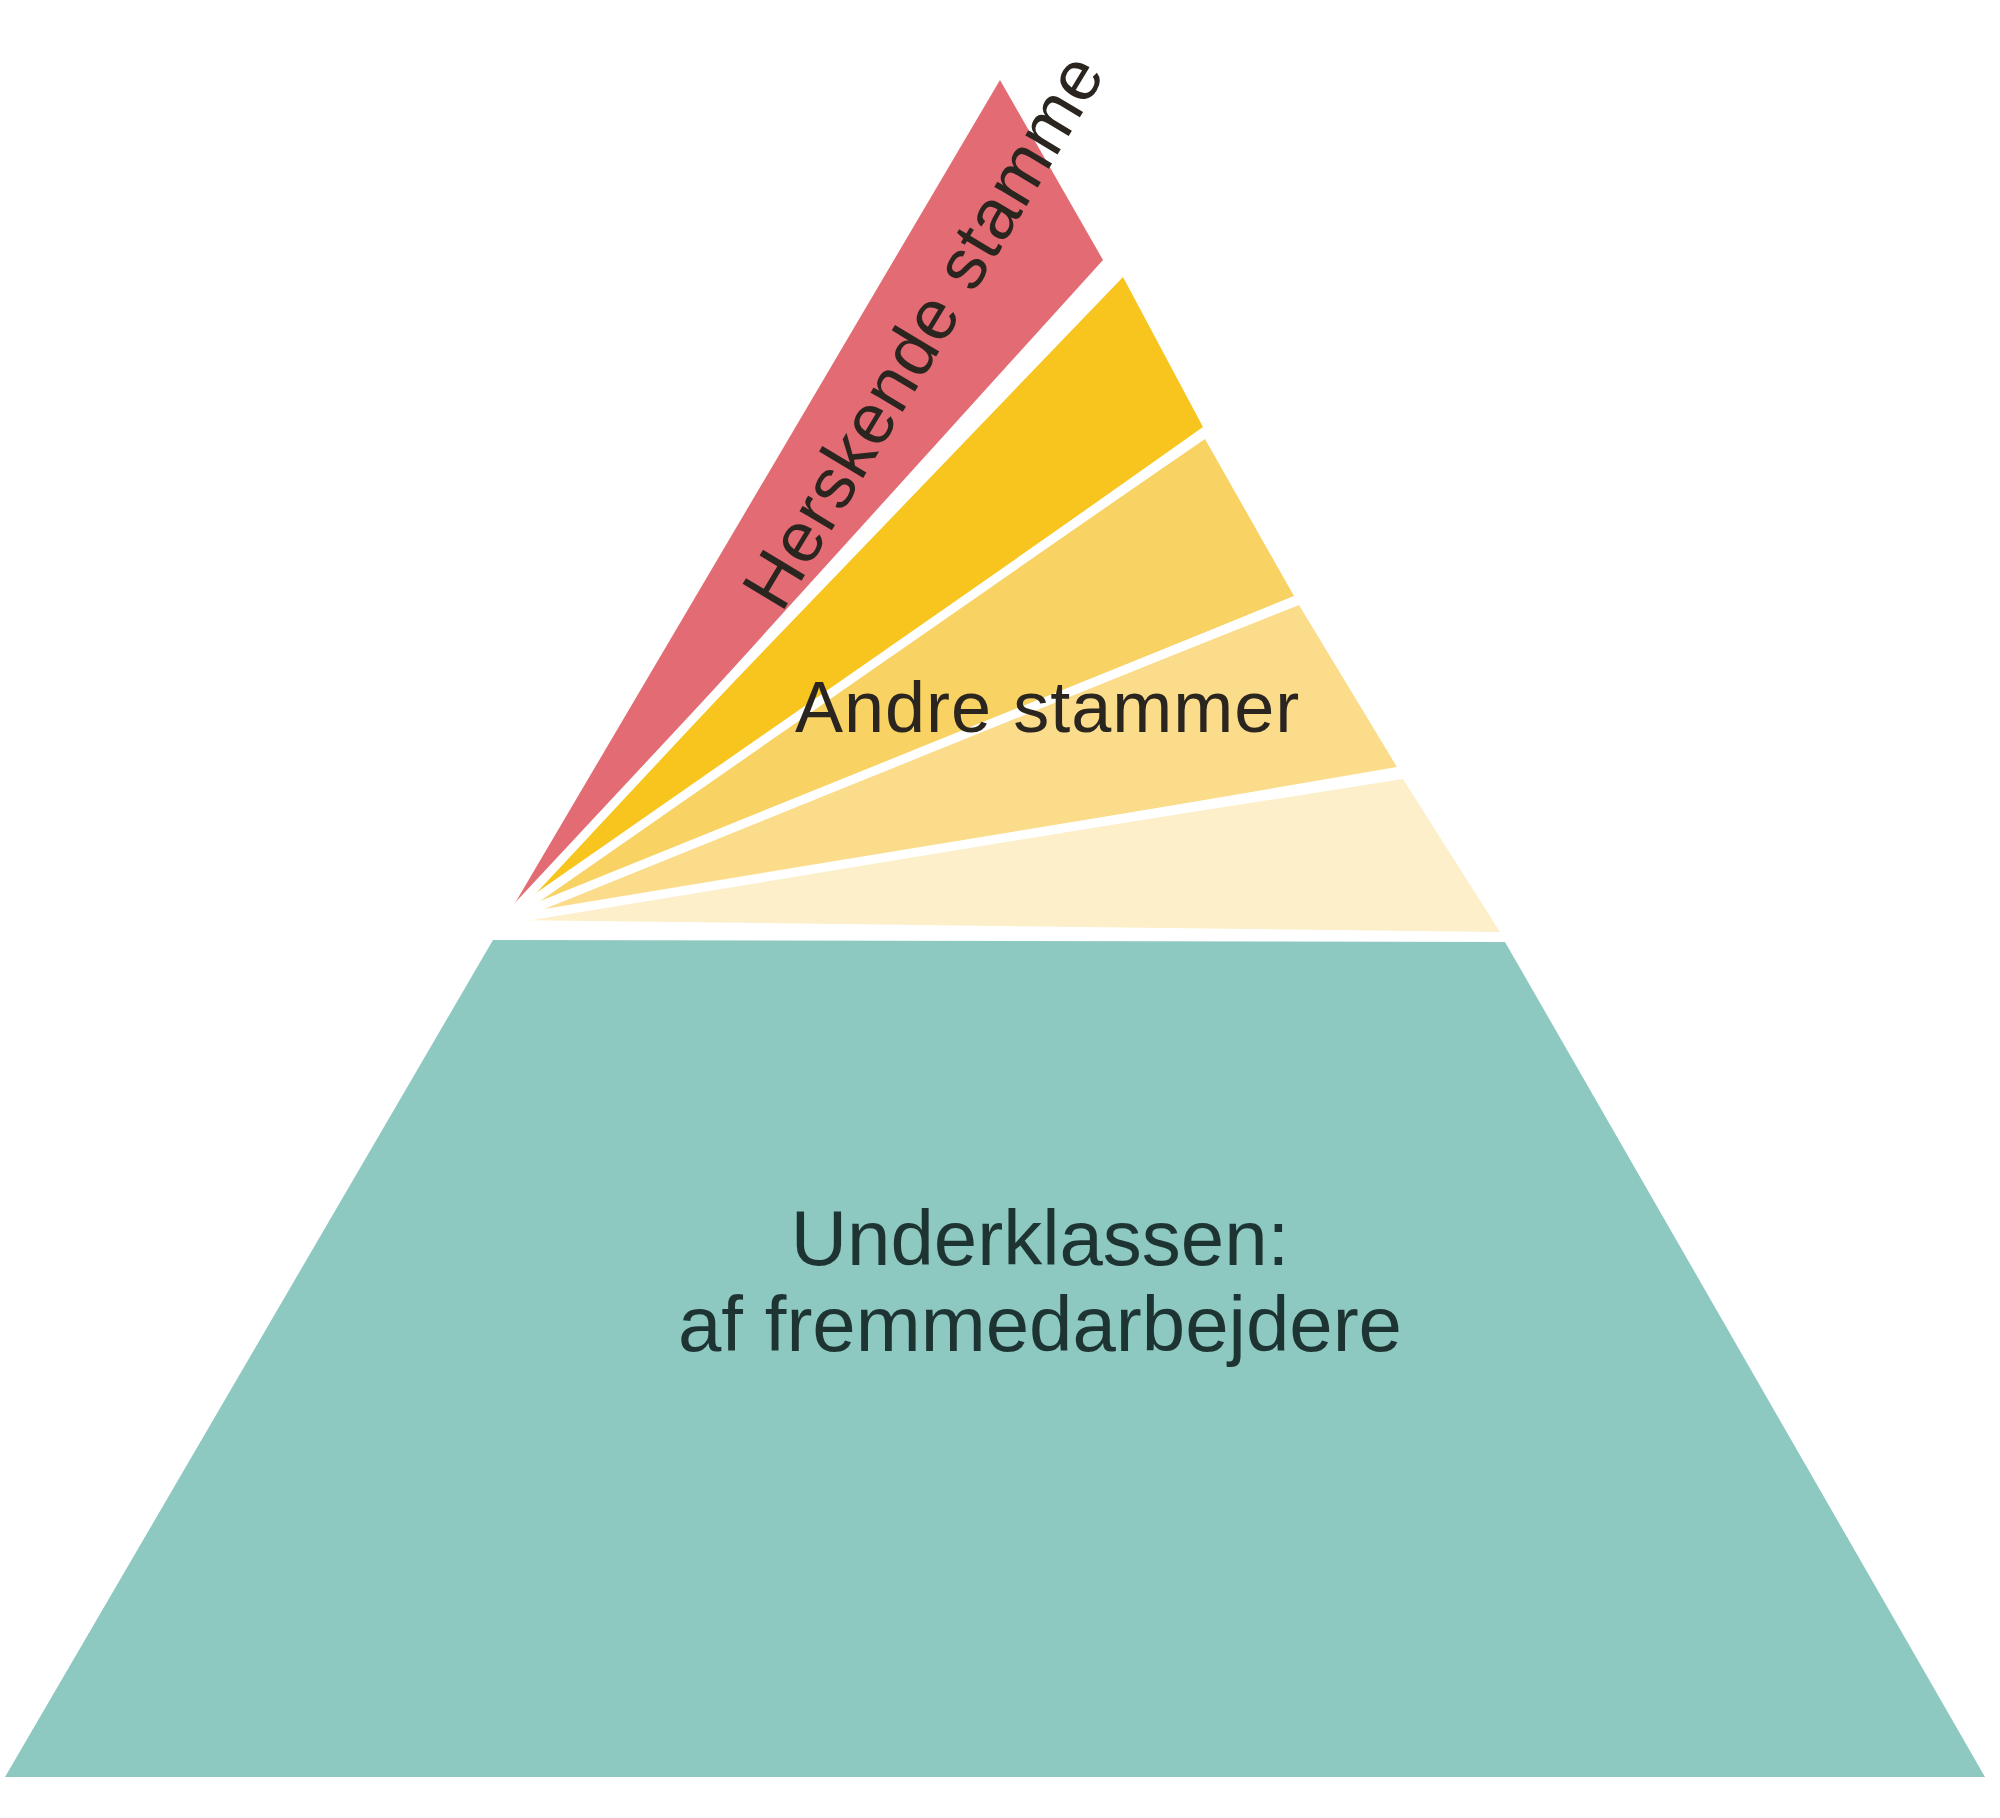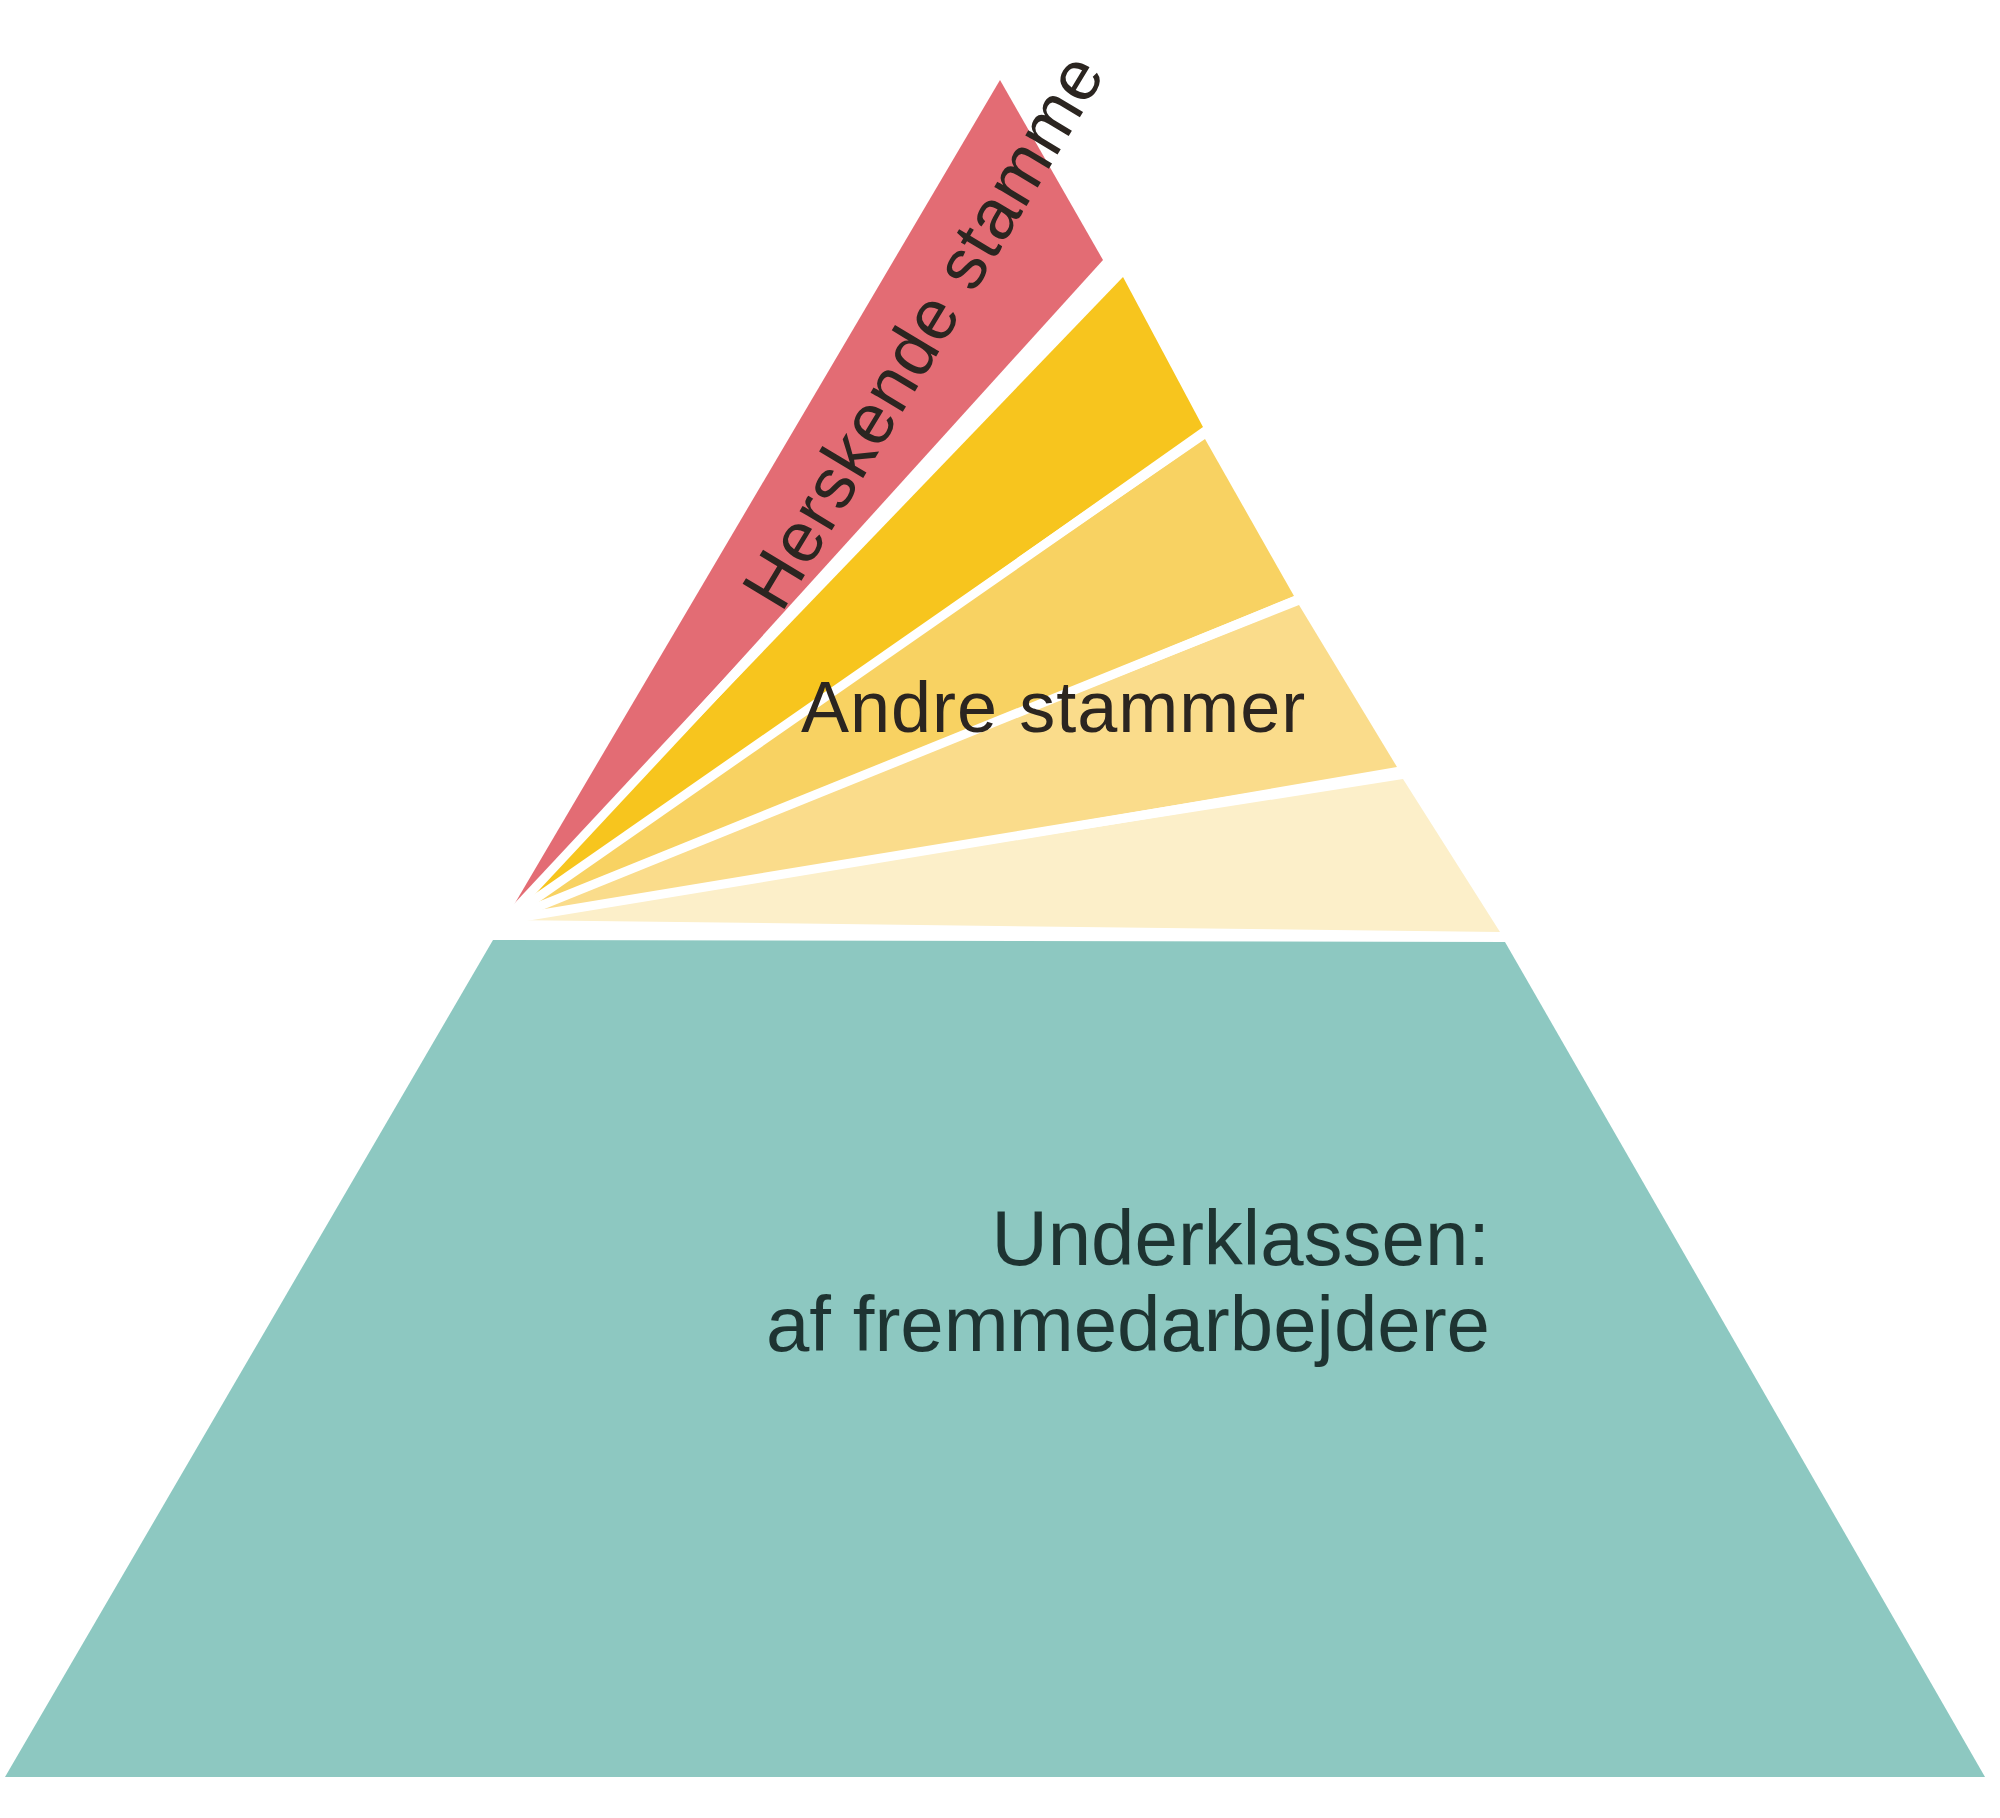--- a/index.html
+++ b/index.html
@@ -34,27 +34,26 @@
     letter-spacing: 1px;
     transform: rotate(-59deg);
     transform-origin: 0 0;
   }
   .label-andre {
     left: 795px;
     top: 671px;
     font-size: 72px;
     line-height: 1;
     letter-spacing: 1px;
-    margin-left: 6px;
   }
   .label-underklassen {
     left: 590px;
     top: 1195px;
     width: 900px;
-    text-align: right;
+    text-align: center;
     font-size: 78px;
     line-height: 86px;
     letter-spacing: 0;
     color: #1E3432;
     white-space: normal;
   }
 </style>
 </head>
 <body>
 

